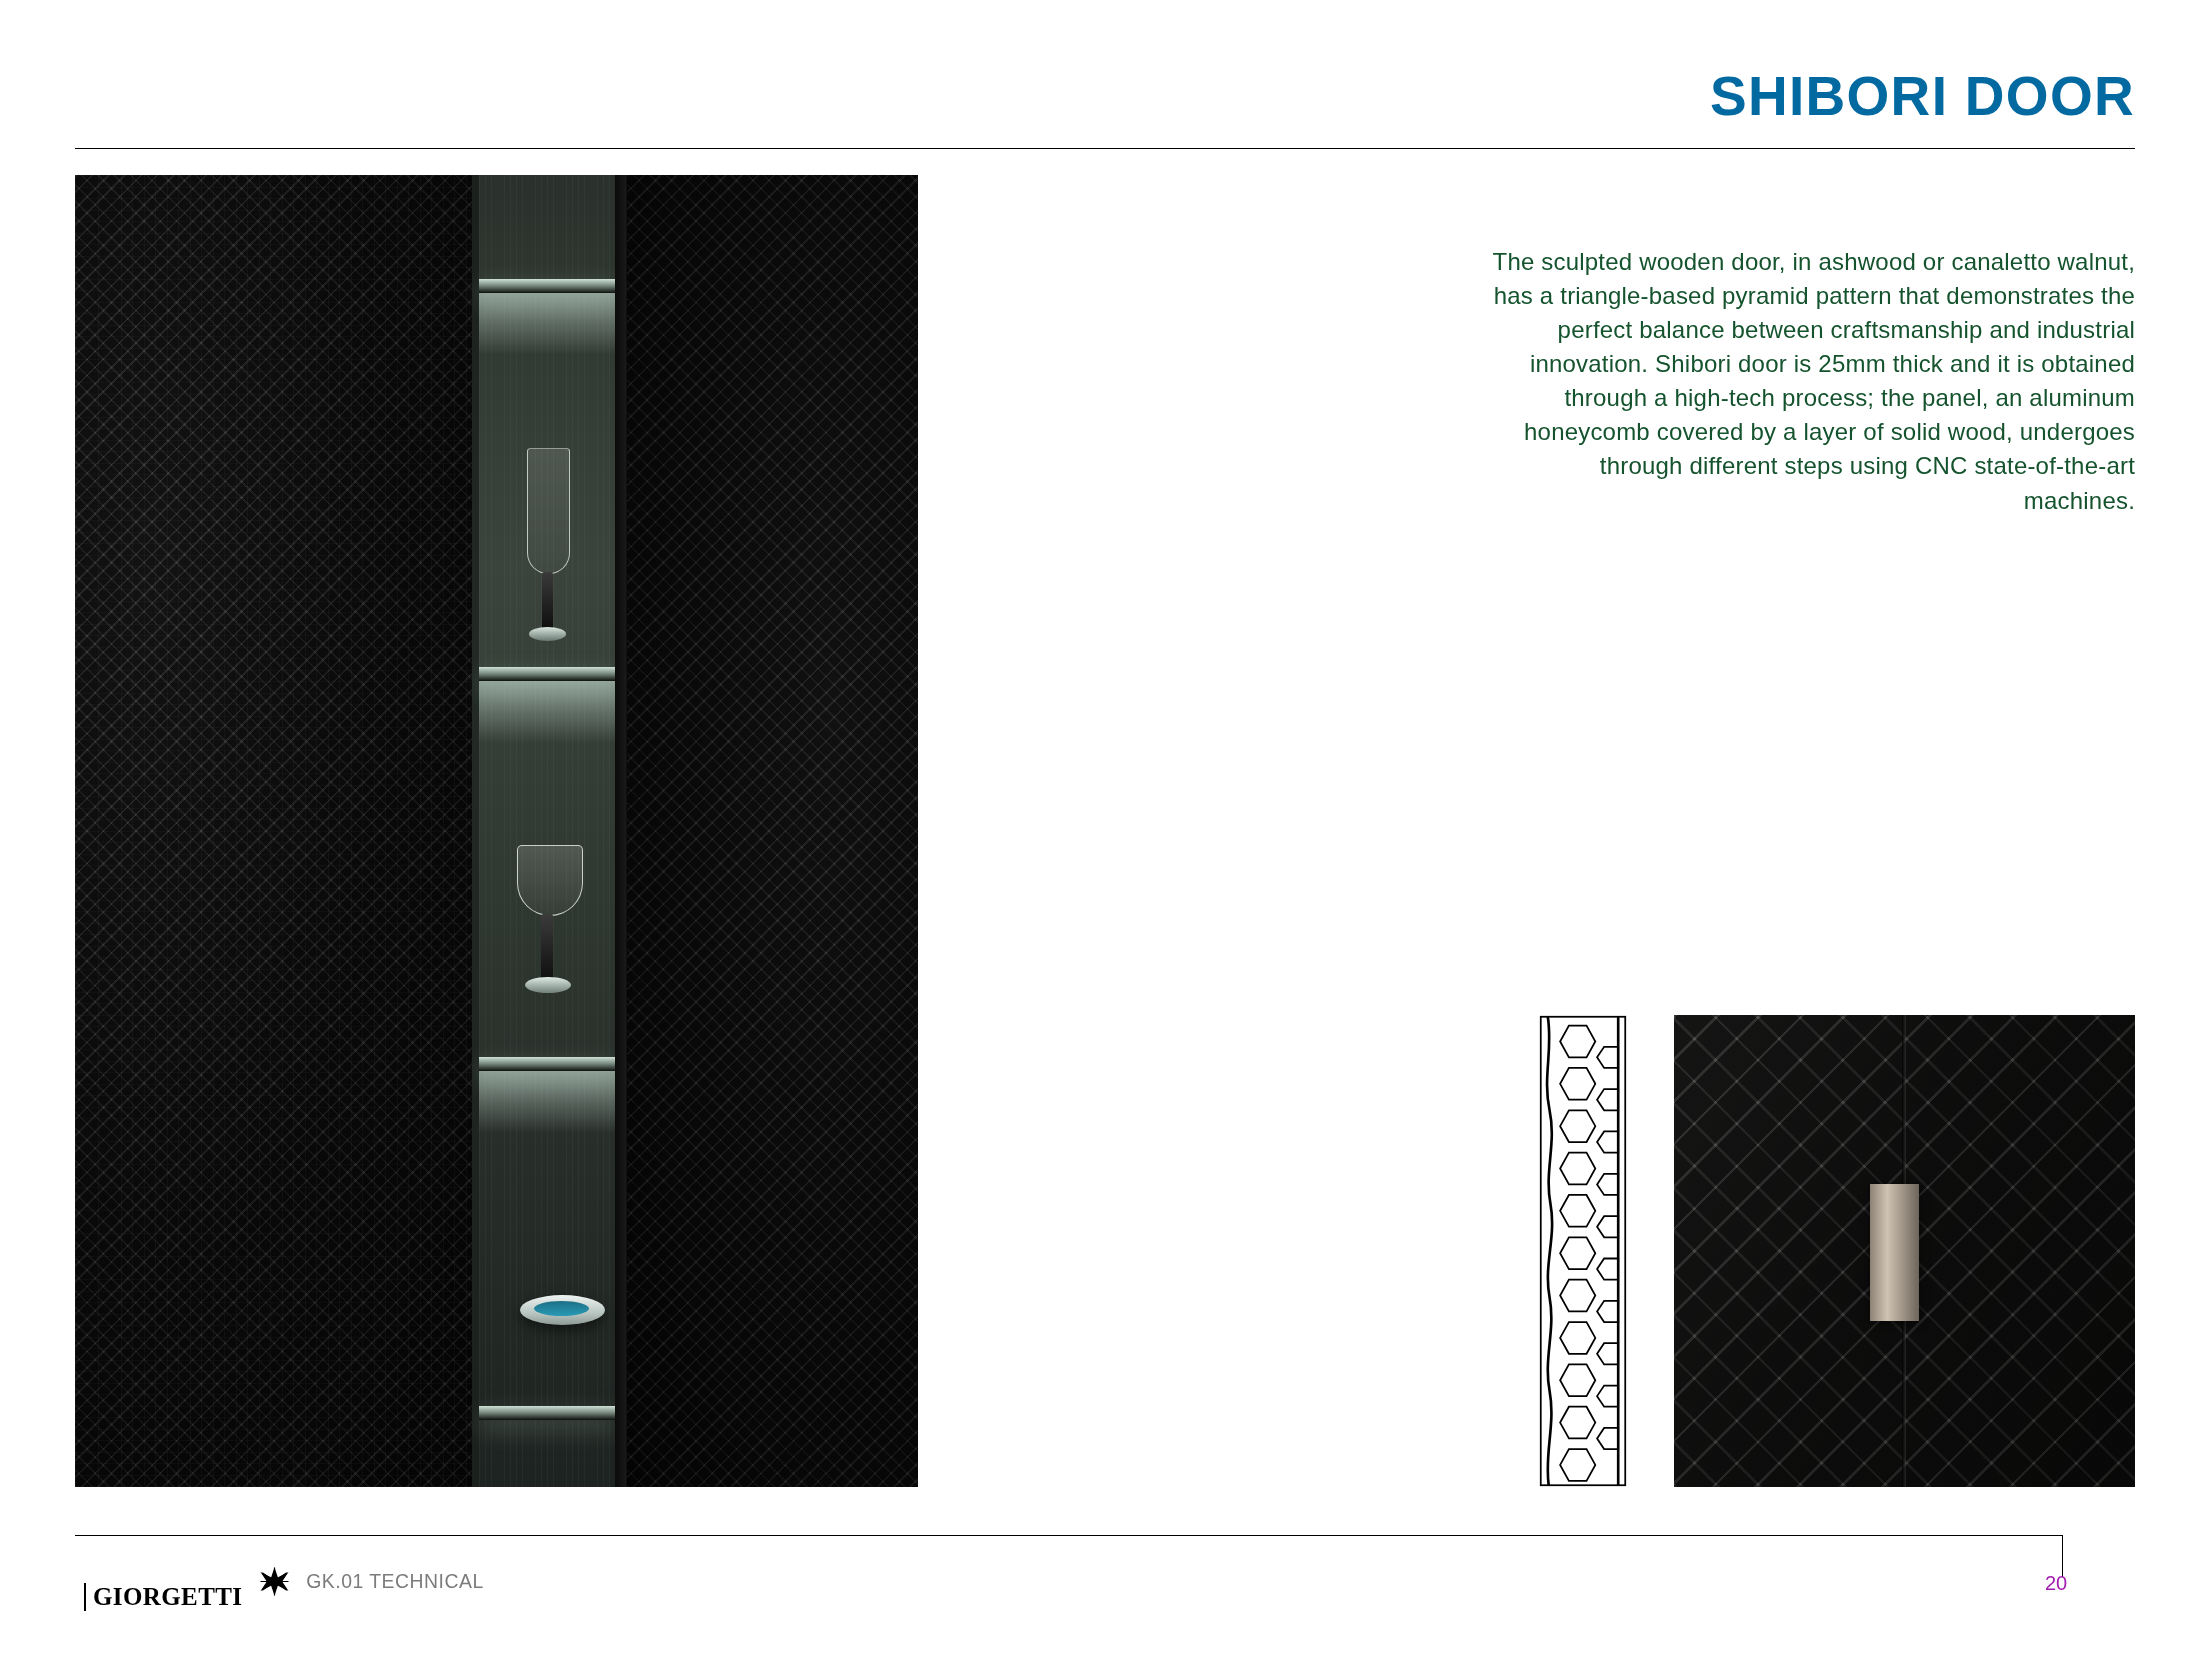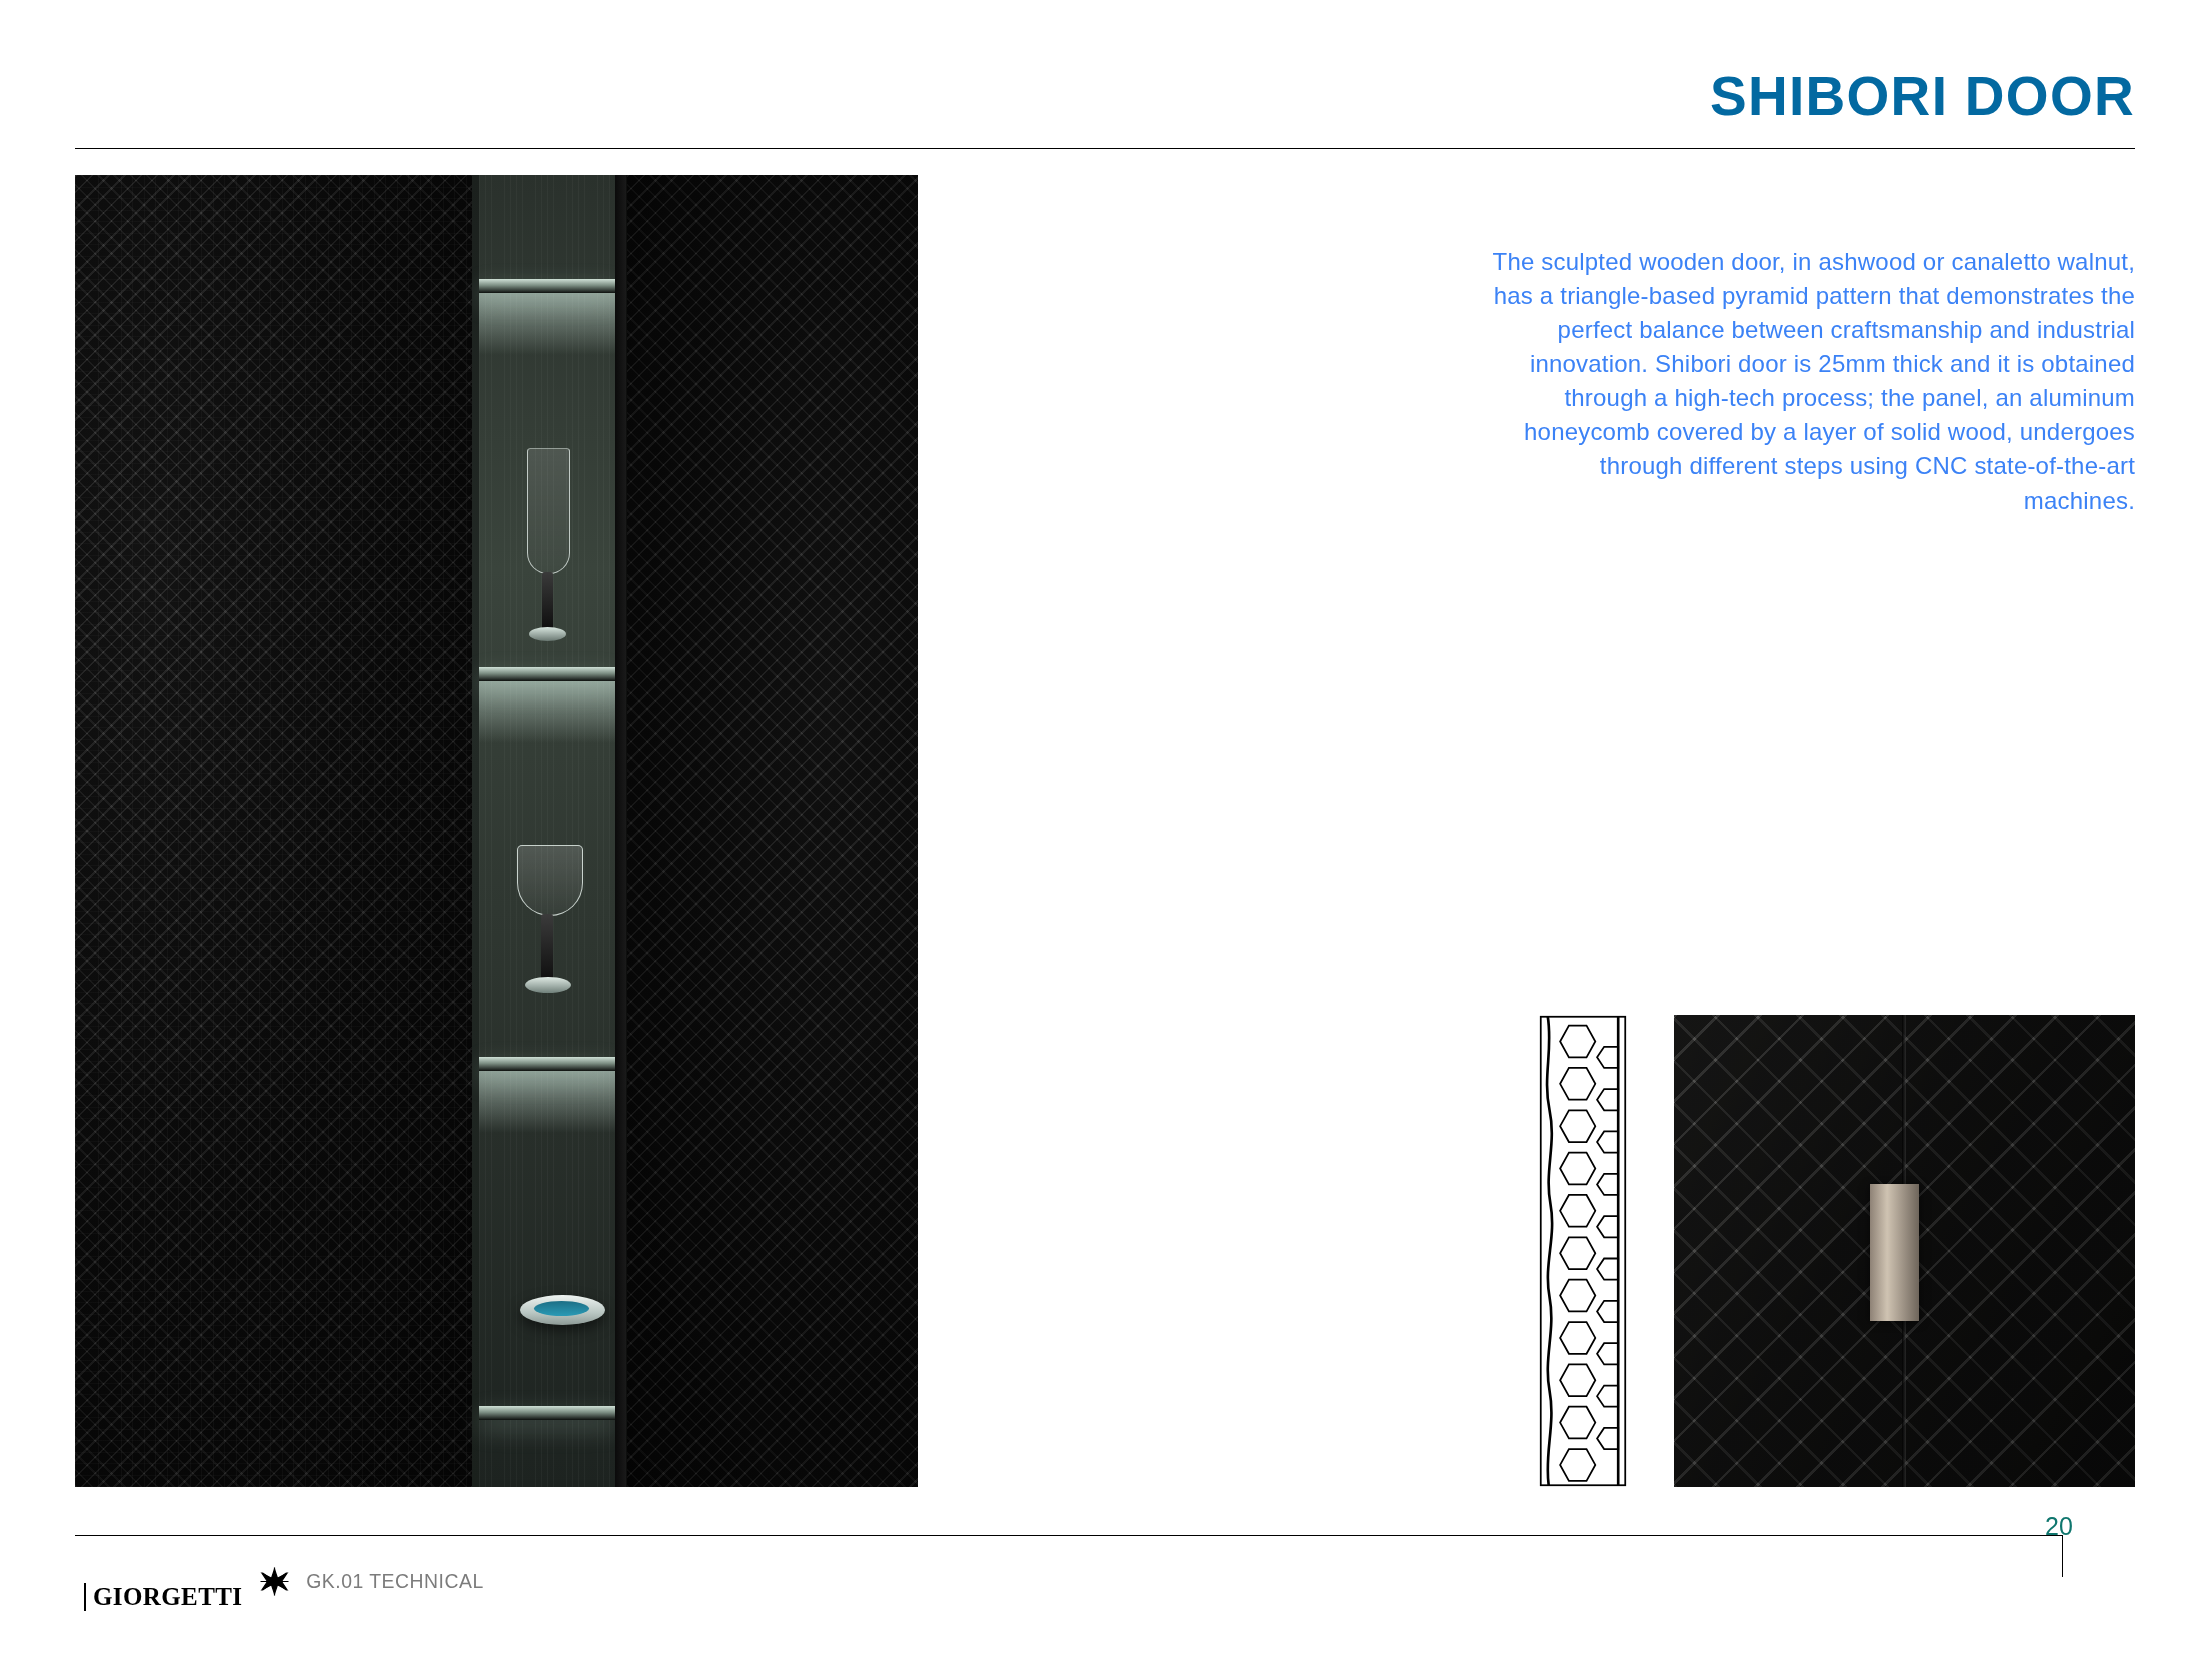--- a/index.html
+++ b/index.html
@@ -184,21 +184,21 @@
 
   
   .description {
     position: absolute;
     right: 71px;
     top: 245px;
     width: 653px;
     text-align: right;
     font-size: 24px;
     line-height: 1.42;
-    color: #3b82f6;
+    color: #14532d;
     letter-spacing: 0.2px;
   }
 
   
   .honeycomb-fig {
     position: absolute;
     left: 1539px;
     top: 1015px;
     width: 88px;
     height: 472px;
@@ -265,23 +265,23 @@
     position: absolute;
     left: 2062px;
     top: 1535px;
     width: 0.9px;
     height: 42px;
     background: #000;
   }
   .page-number {
     position: absolute;
     left: 2045px;
-    top: 1512px;
-    font-size: 25px;
-    color: #0f766e;
+    top: 1572px;
+    font-size: 20px;
+    color: #a21caf;
   }
 </style>
 </head>
 <body>
 
 <div class="page-title">SHIBORI DOOR</div>
 
 <div class="top-rule"></div>
 
 <div class="hero-photo">

